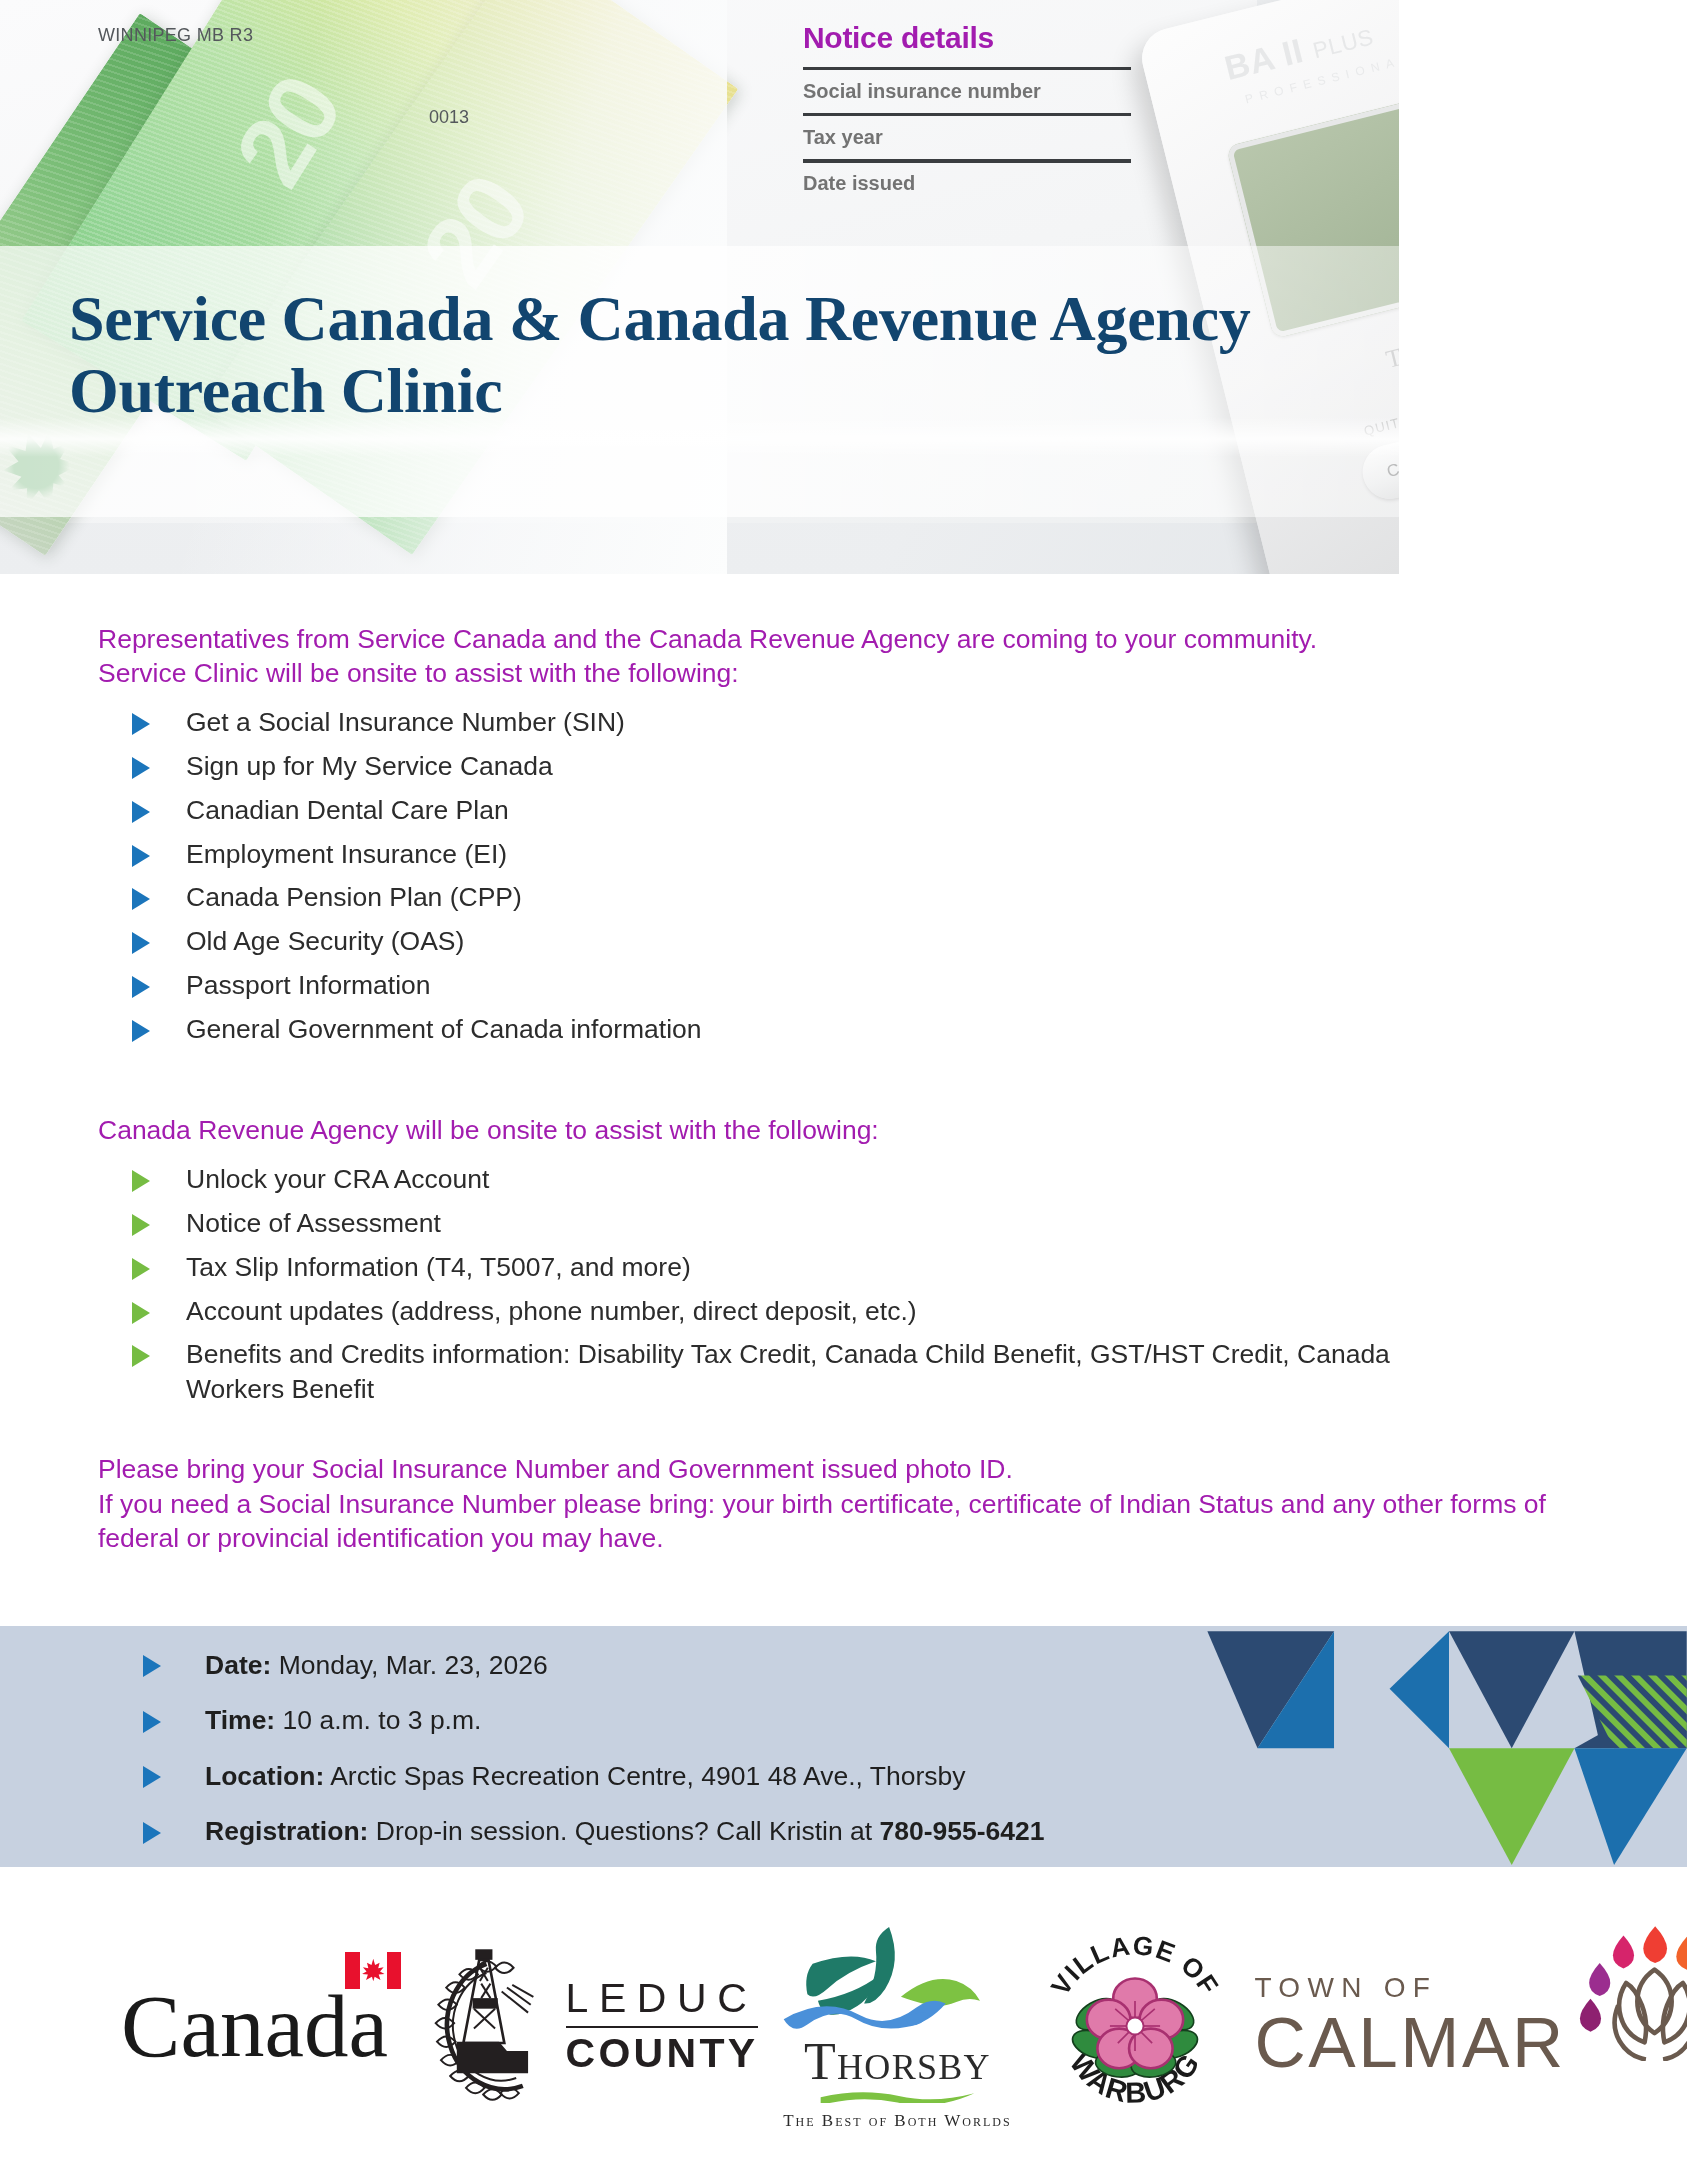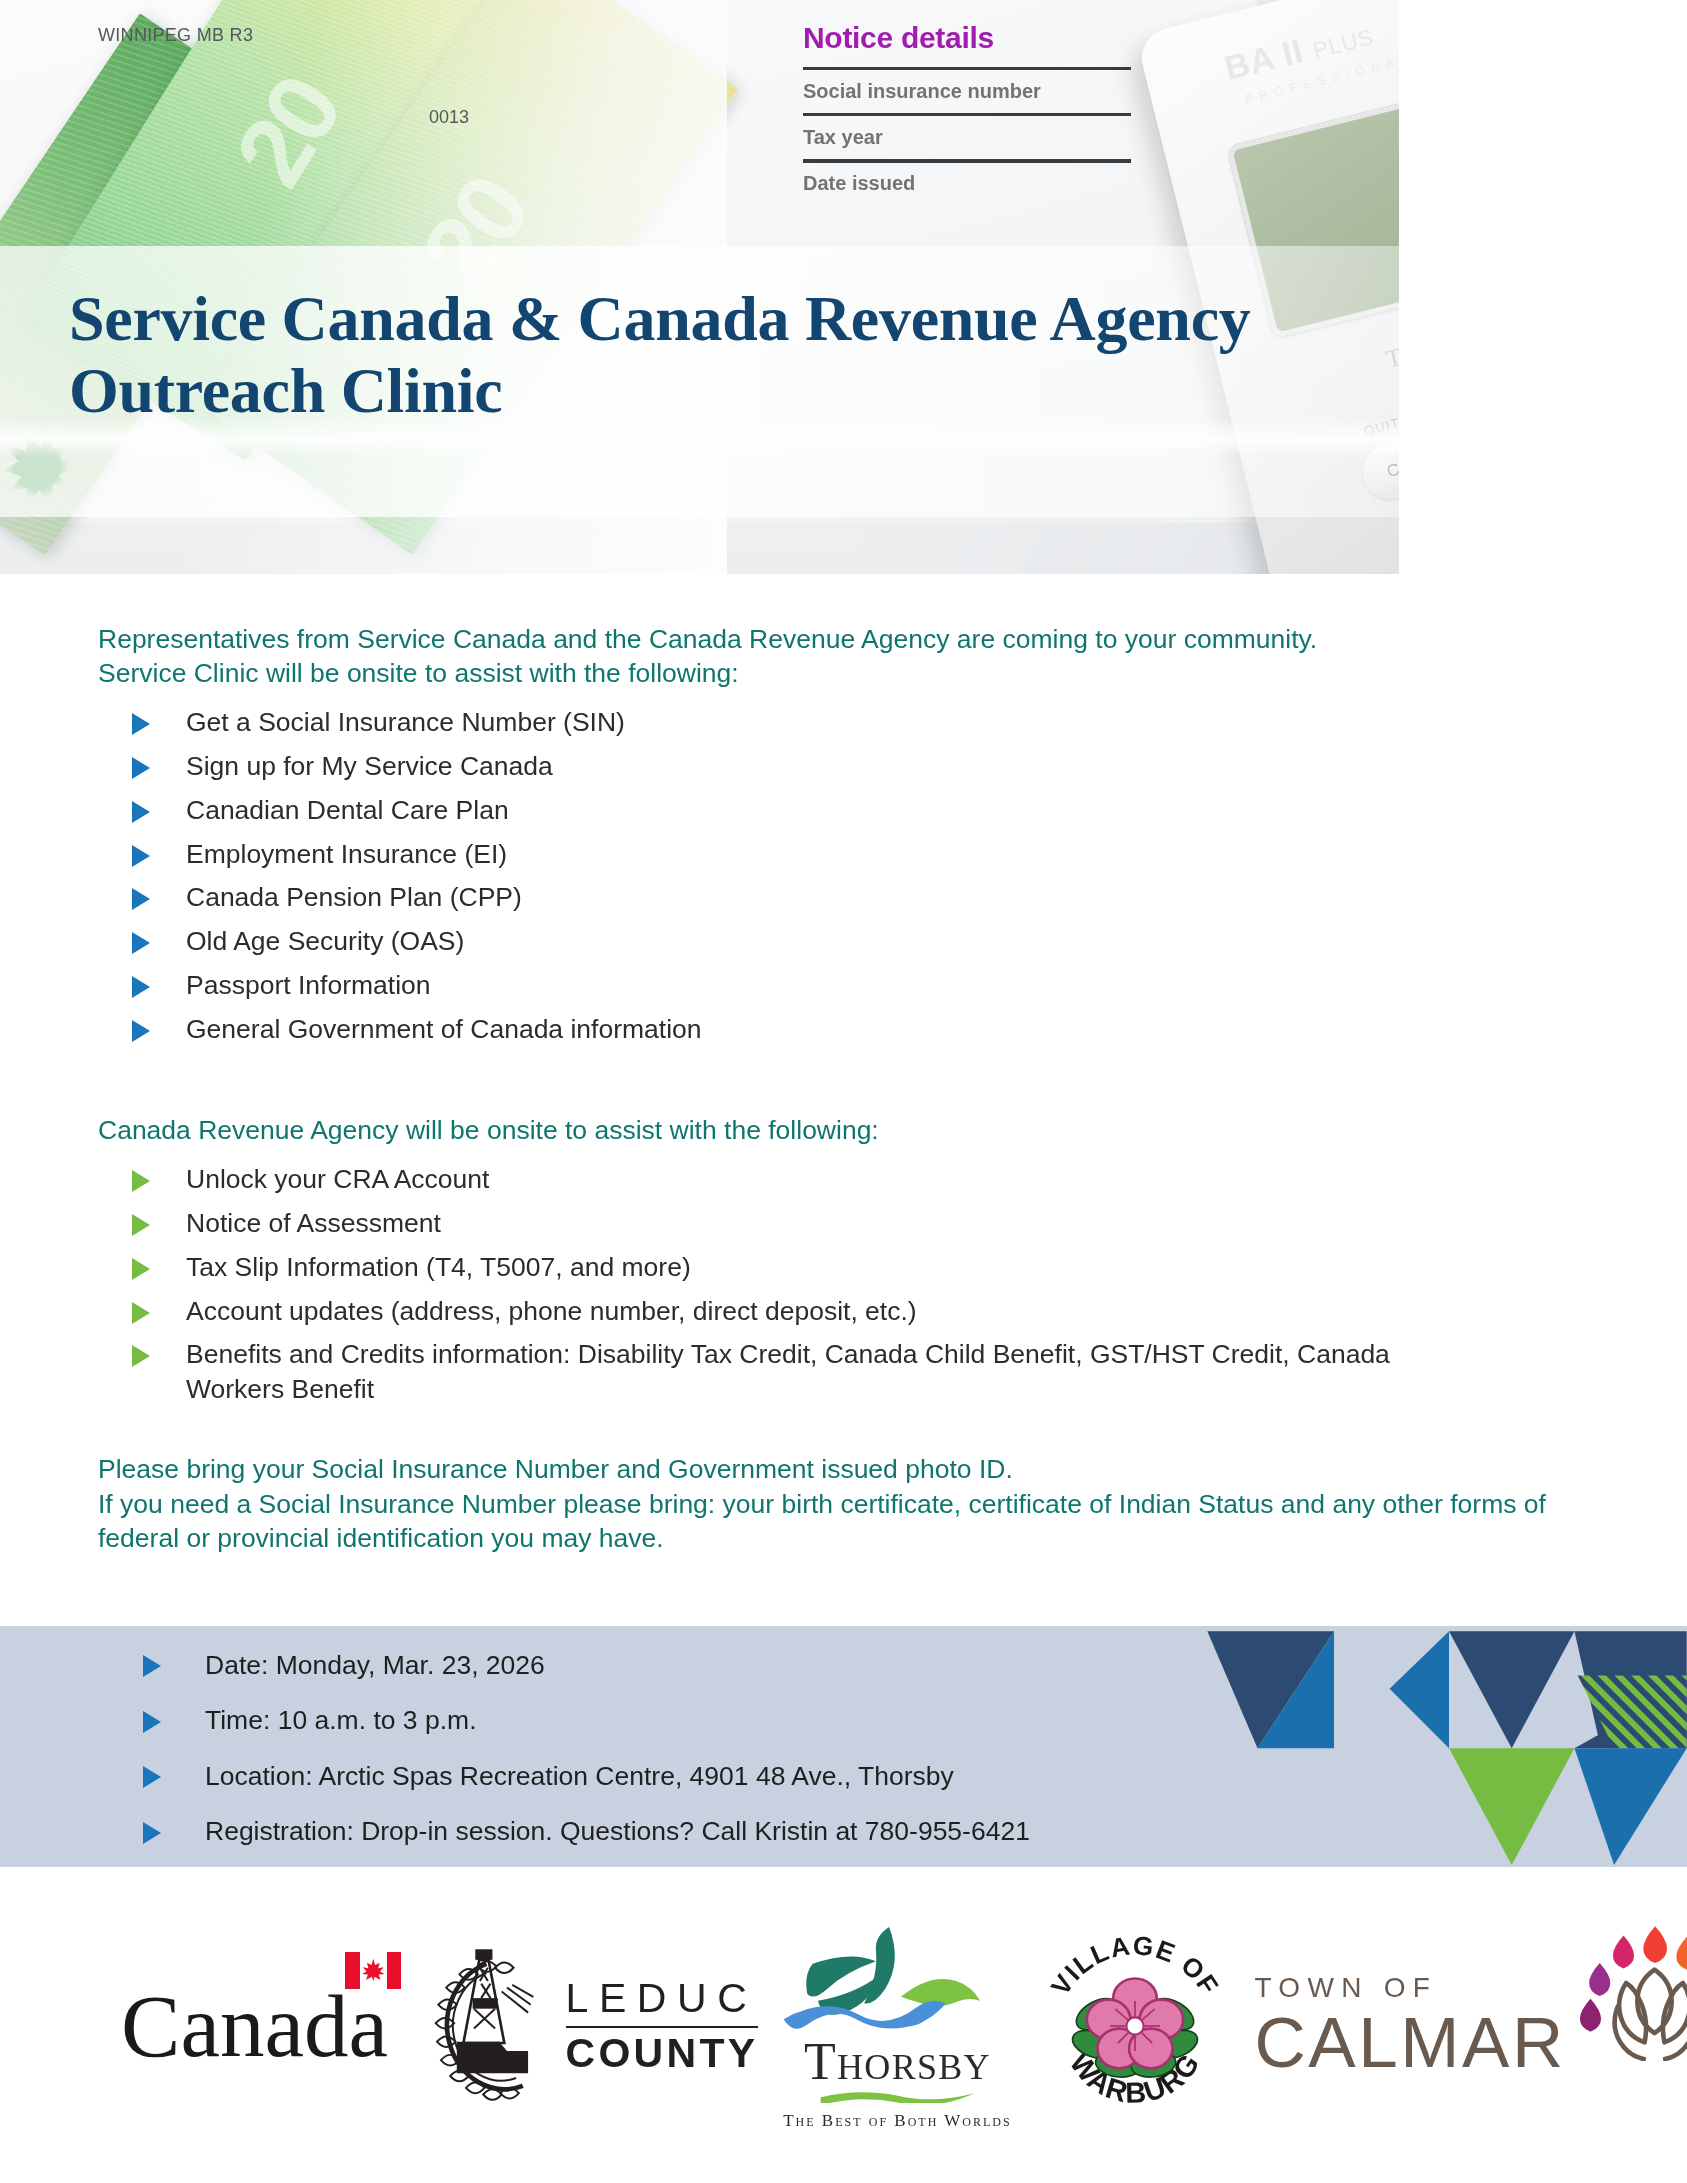--- a/index.html
+++ b/index.html
@@ -166,21 +166,21 @@
     letter-spacing: -0.3px;
   }
 
   
   .body-wrap { position: absolute; left: 0; top: 574px; width: 1687px; }
   .para {
     margin: 0 0 0 98px;
     width: 1522px;
     font-size: 26.5px;
     line-height: 1.30;
-    color: #0f766e;
+    color: #a21caf;
   }
   .intro { padding-top: 48px; }
   .bullets { margin: 14.6px 0 0 132px; list-style: none; }
   .bullets li {
     position: relative;
     padding-left: 54px;
     margin-bottom: 9.3px;
     font-size: 26.5px;
     line-height: 1.30;
     color: #2c2c2c;
@@ -207,21 +207,21 @@
   .details-list { position: absolute; left: 132px; top: 22.5px; list-style: none; }
   .details-list li {
     position: relative;
     padding-left: 73px;
     font-size: 26.5px;
     line-height: 1.25;
     margin-bottom: 22.5px;
     color: #1f1f1f;
   }
   .details-list li .tri { top: 6.6px; left: 10.6px; }
-  .details-list b { font-weight: 400; }
+  .details-list b { font-weight: 700; }
 
   
   .pattern { position: absolute; right: 0; top: 0; width: 509px; height: 241px; }
   .pattern svg { display: block; }
 
   
   .footer {
     position: absolute; left: 0; top: 1868px;
     width: 1687px; height: 316px;
     background: #ffffff;

